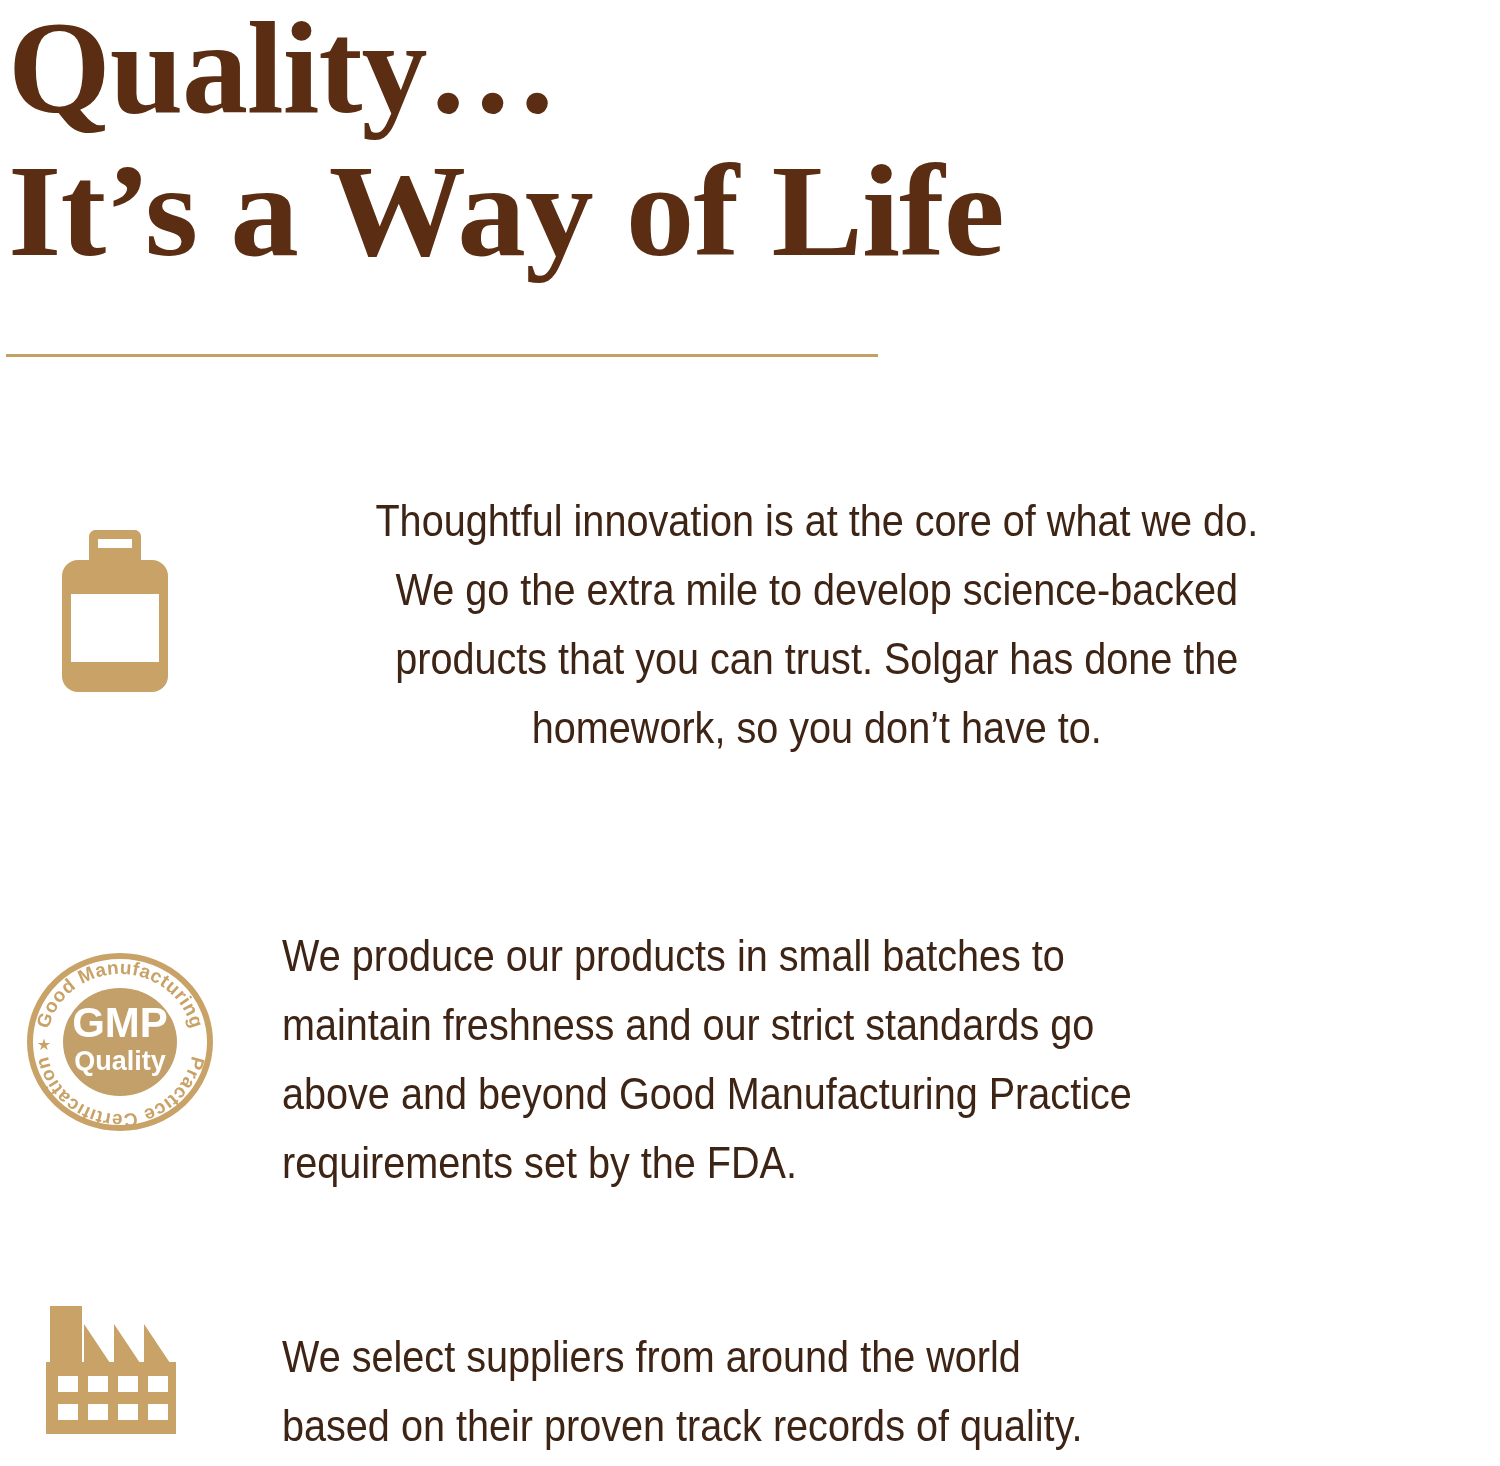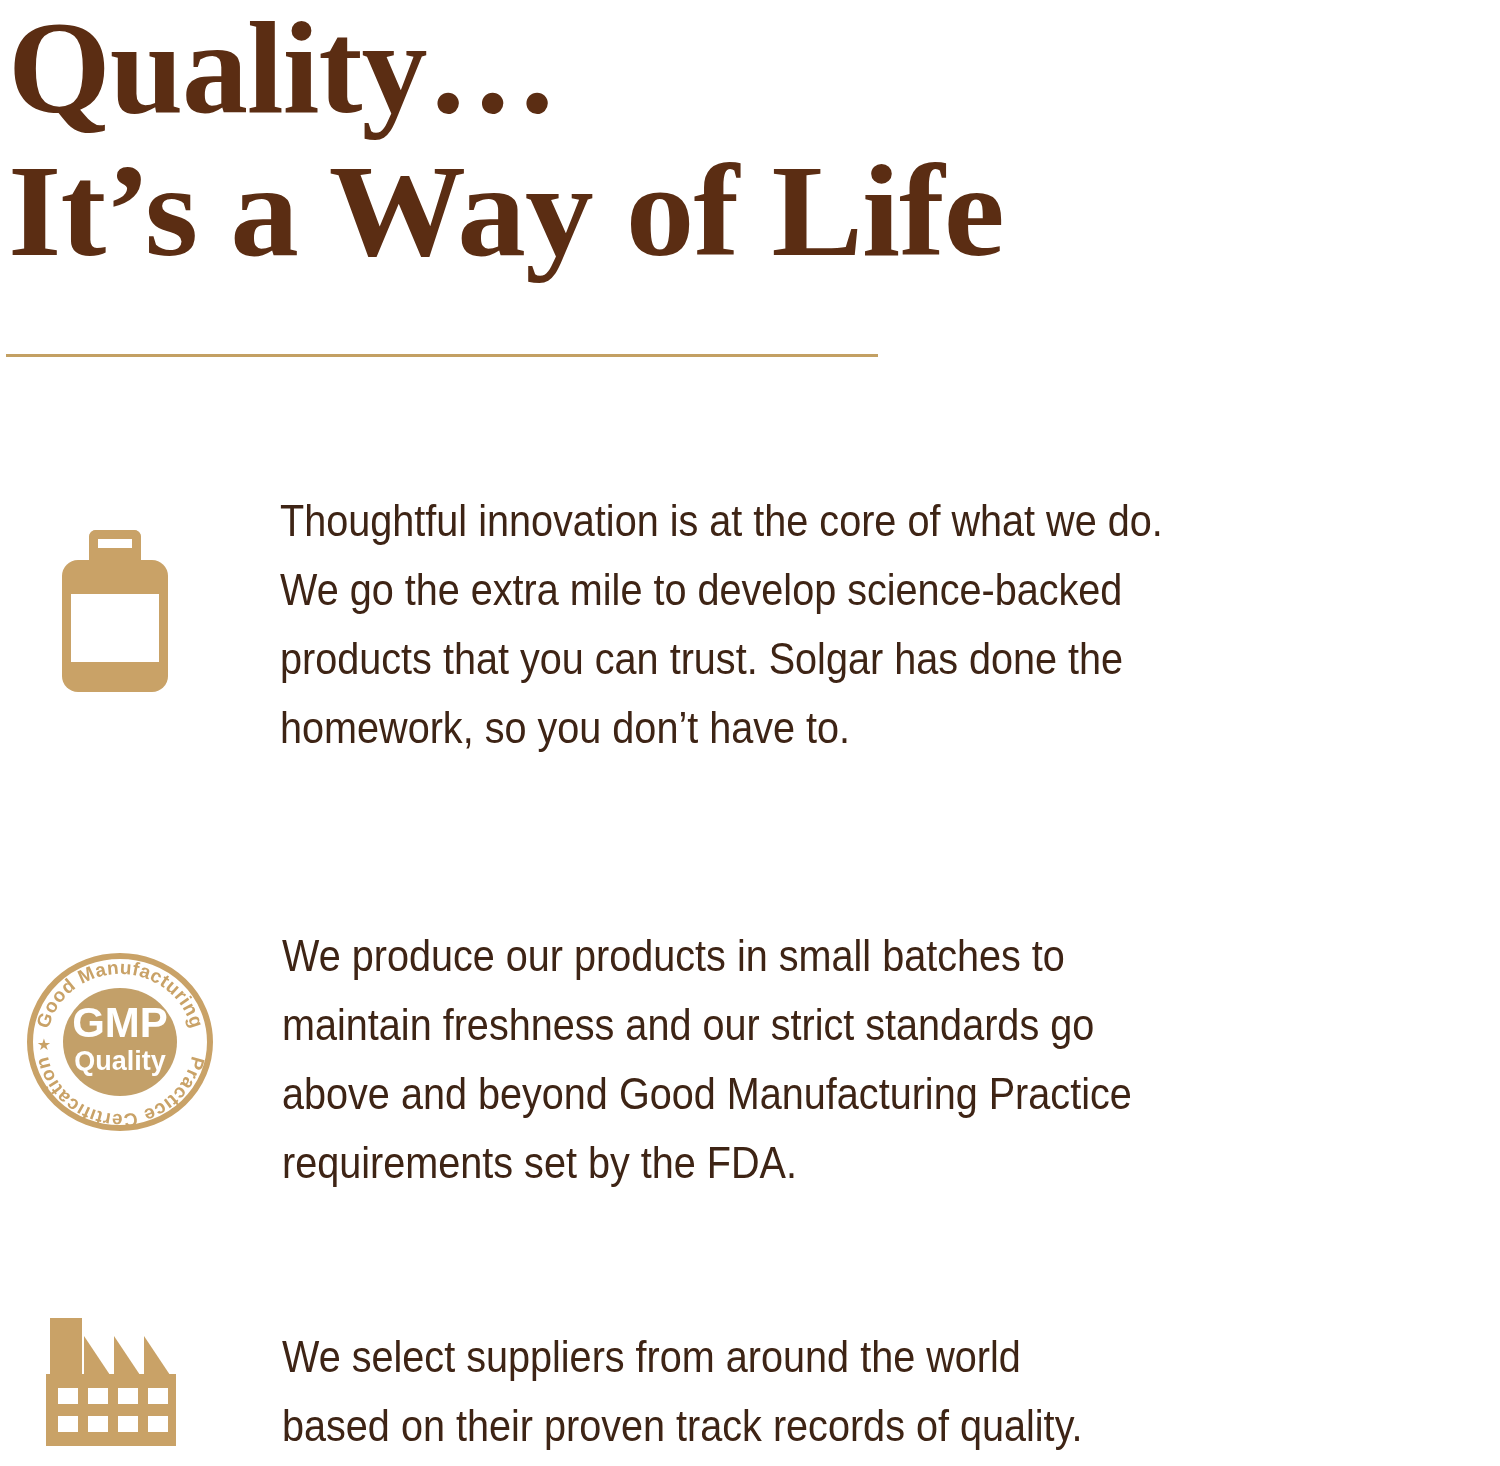--- a/index.html
+++ b/index.html
@@ -68,23 +68,23 @@
     font-family: "Liberation Sans", "DejaVu Sans", sans-serif;
     font-size: 45px;
     line-height: 69px;
     color: #3E2415;
     transform: scaleX(0.88);
     transform-origin: left top;
     width: 1390px;
     white-space: pre-line;
   }
 
-  #feature-1 { top: 486px; }
+  #feature-1 { top: 486px; text-align: center; }
   #feature-2 { top: 905px; }
-  #feature-3 { top: 1292px; align-items: center; }
+  #feature-3 { top: 1292px; }
 
   #feature-1 .feature-icon { margin-left: 62px; margin-top: 44px; }
   #feature-2 .feature-icon { margin-left: 26px; margin-top: 46px; }
   #feature-3 .feature-icon { margin-left: 46px; margin-top: 8px; }
 
   #feature-1 .feature-text { margin-left: 112px; }
   #feature-2 .feature-text { margin-left: 68px; margin-top: 16px; }
   #feature-3 .feature-text { margin-left: 88px; margin-top: 30px; }
 
   

